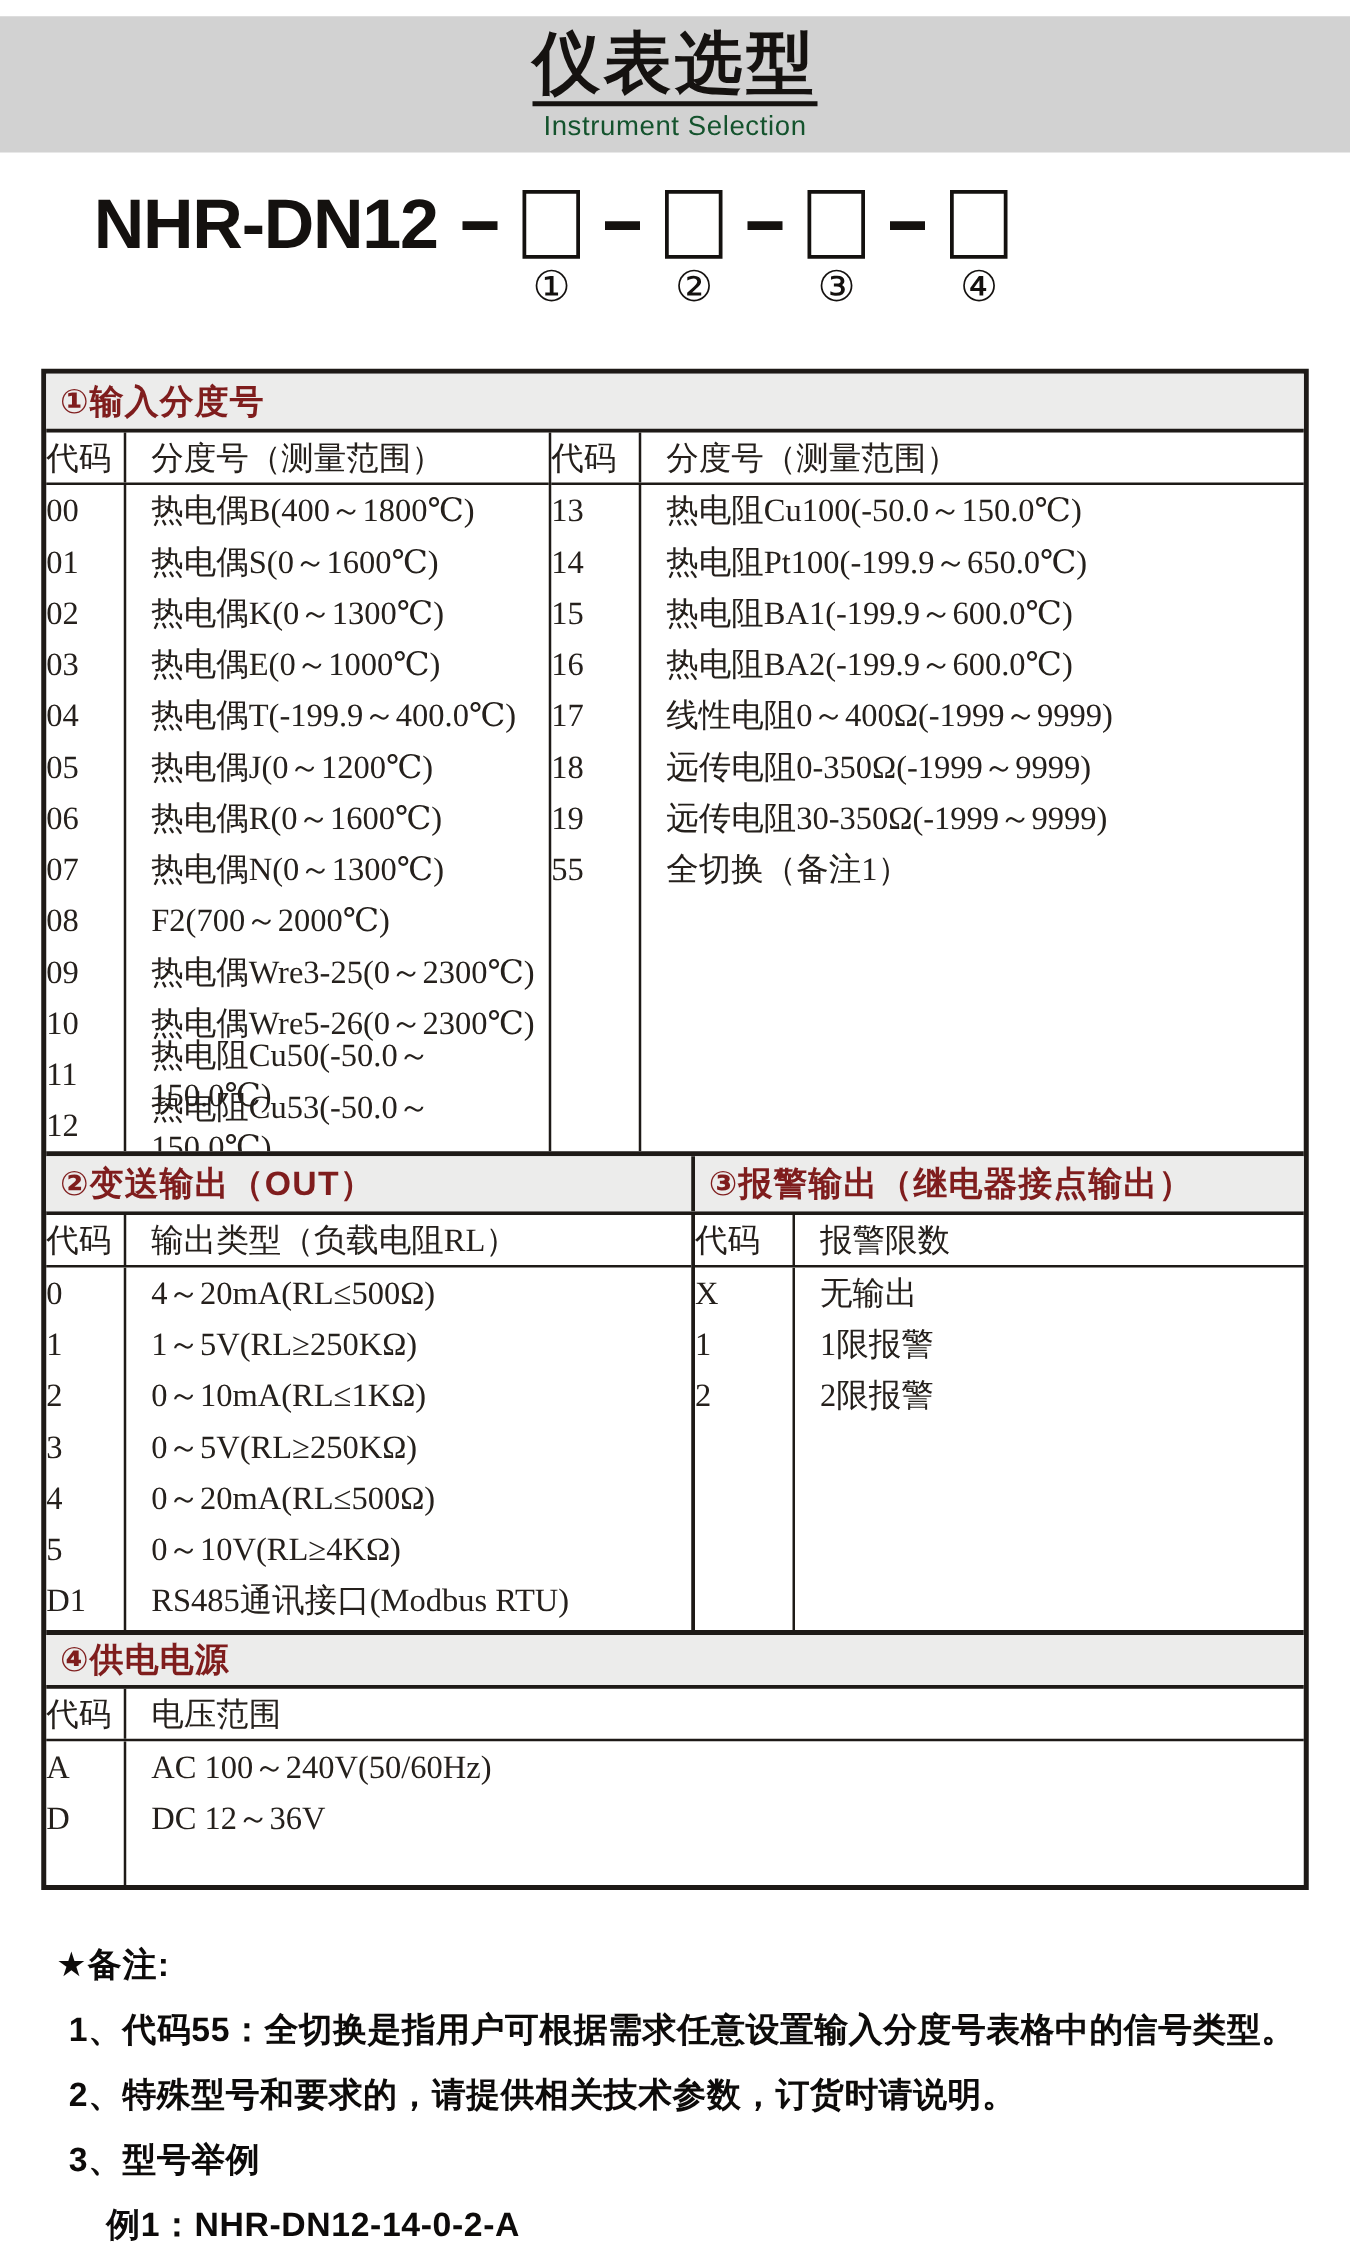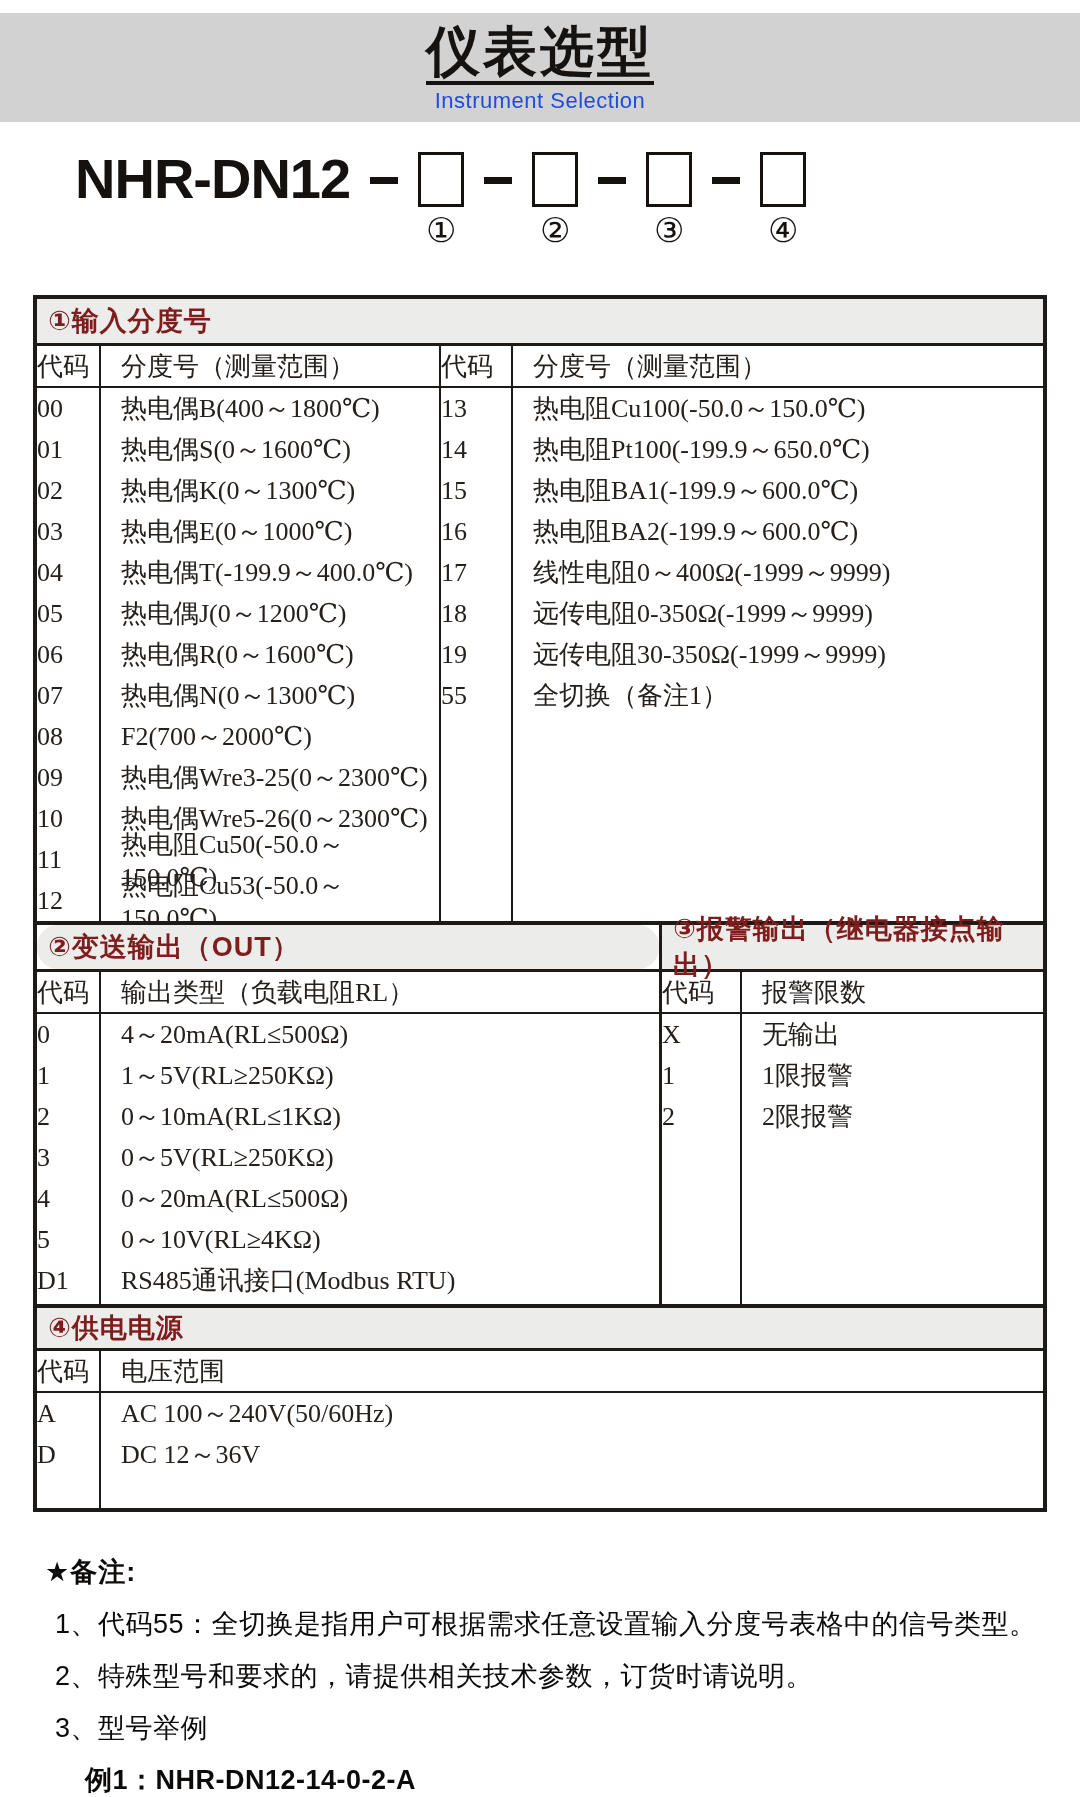--- a/index.html
+++ b/index.html
@@ -9,21 +9,21 @@
     --band:#d2d2d2;
     --strip:#ececeb;
     --sans:"Liberation Sans","DejaVu Sans",sans-serif;
     --serif:"Liberation Serif","DejaVu Serif",serif;
   }
   body{ width:1080px; height:1797px; overflow:hidden; background:#ffffff; color:var(--text); font-family:var(--sans); }
 
   
   .band{ margin-top:13px; height:109px; background:var(--band); display:flex; flex-direction:column; align-items:center; justify-content:center; }
   .band .title{ font-size:54px; font-weight:bold; letter-spacing:3px; color:#151210; border-bottom:4px solid #151210; line-height:1.12; }
-  .band .subtitle{ font-size:22px; color:#1d4ed8; margin-top:3px; letter-spacing:0.5px; }
+  .band .subtitle{ font-size:22px; color:#14532d; margin-top:3px; letter-spacing:0.5px; }
 
   
   .model-area{ margin:30px 0 0 75px; }
   .model-row{ display:flex; align-items:flex-start; }
   .model-prefix{ font-size:56px; font-weight:bold; letter-spacing:-1px; line-height:54px; color:#14110f; }
   .mdash{ width:28px; height:7px; background:#14110f; margin:25px 20px 0 20px; }
   .mslot{ display:flex; flex-direction:column; align-items:center; }
   .mbox{ width:46px; height:55px; border:3px solid #14110f; background:#fff; }
   .mnum{ font-size:34px; color:#14110f; margin-top:5px; line-height:36px; }
 
@@ -44,30 +44,30 @@
   .tbody{ position:relative; }
   .thead::before, .tbody::before{ content:""; position:absolute; left:var(--codew); top:0; bottom:0; width:2px; background:var(--ink); }
   .code, .code-h{ width:var(--codew); flex:0 0 var(--codew); text-align:left; }
   .desc, .desc-h{ flex:1; padding-left:22px; }
   .trow{ display:flex; height:41px; align-items:center; font-family:var(--serif); font-size:26px; }
 
   .s1-left{ width:402px; }
   .s1-right{ flex:1; border-left:2px solid var(--ink); --codew:70px; }
   .s1 .tbody{ height:533px; overflow:hidden; }
 
-  .s2{ width:622px;border-radius:21px; }
+  .s2{ width:516px; }
   .s3{ flex:1; border-left:3px solid var(--ink); --codew:78px; }
   .s23 .tbody{ height:290px; overflow:hidden; }
 
   .s4 .tbody{ height:115px; overflow:hidden; }
 
   
   .notes{ margin:42px 0 0 45px; font-size:27px; color:#0d0b0a; }
   .notes .ntitle{ font-weight:bold; letter-spacing:1px; }
-  .notes .nitem{ margin:16px 0 0 10px; font-weight:400; letter-spacing:0.5px; }
+  .notes .nitem{ margin:16px 0 0 10px; font-weight:700; letter-spacing:0.5px; }
   .notes .nexample{ margin:16px 0 0 40px; font-weight:600; letter-spacing:0.5px; }
 </style>
 </head>
 <body>
 
 <div class="band">
   <div class="title">仪表选型</div>
   <div class="subtitle">Instrument Selection</div>
 </div>
 

